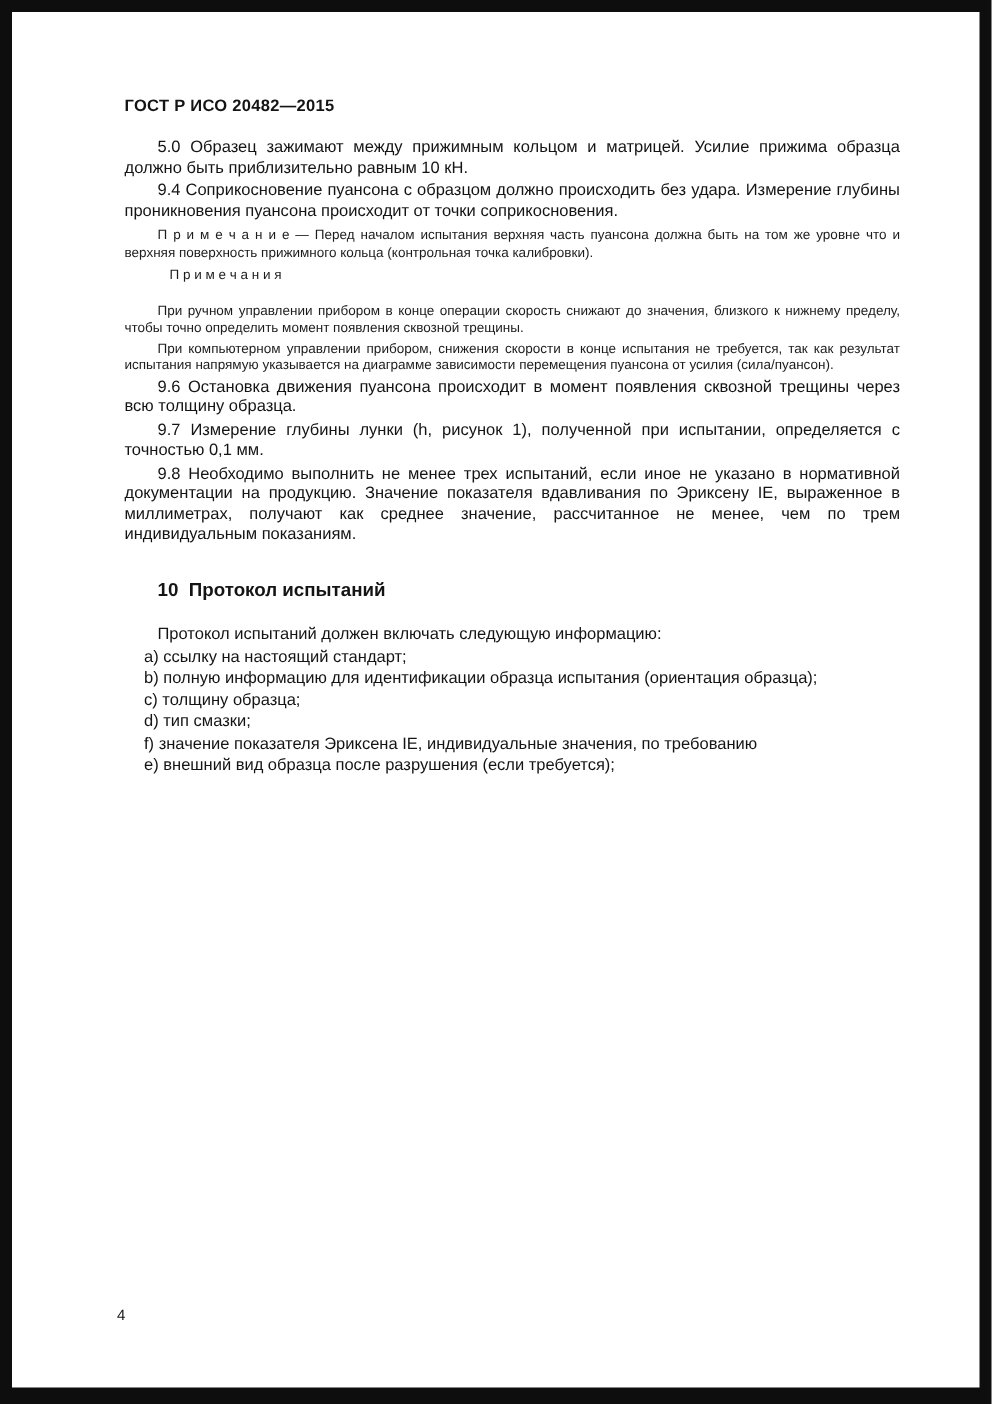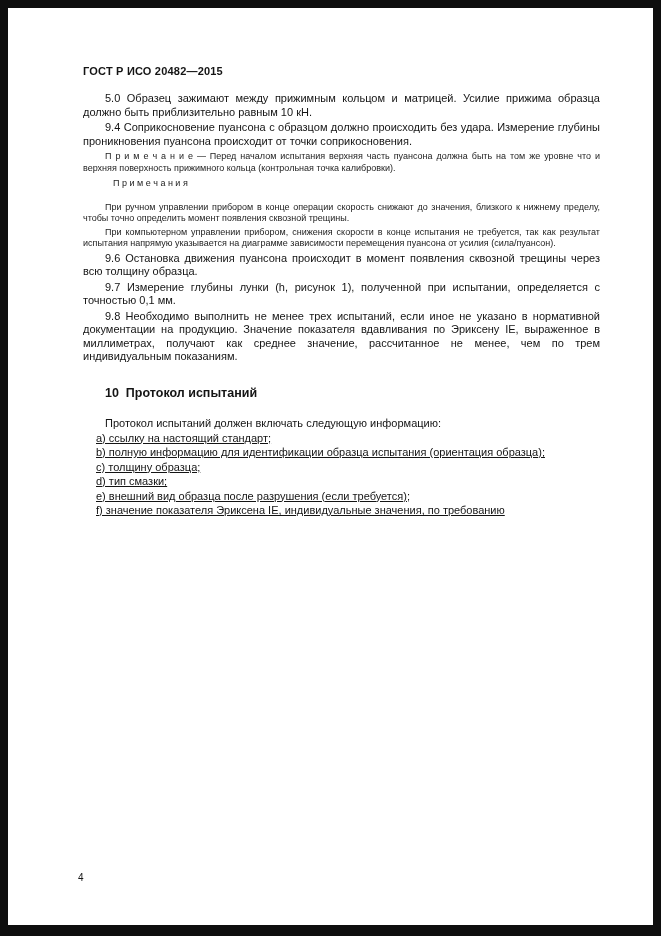--- a/index.html
+++ b/index.html
@@ -69,21 +69,20 @@
     font-size: 11px;
     line-height: 14px;
     text-indent: 22px;
     margin-bottom: 1px;
   }
   p.list-item {
     font-size: 11px;
     line-height: 14px;
     padding-left: 13px;
     margin-bottom: 0.5px;
-    text-decoration: underline;
   }
   .page-number {
     position: absolute;
     left: 70px;
     bottom: 42px;
     font-size: 10px;
   }
 </style>
 </head>
 <body>
@@ -100,17 +99,17 @@
   <p class="body-para">9.6 Остановка движения пуансона происходит в момент появления сквозной трещины через всю толщину образца.</p>
   <p class="body-para">9.7 Измерение глубины лунки (h, рисунок 1), полученной при испытании, определяется с точностью 0,1 мм.</p>
   <p class="body-para">9.8 Необходимо выполнить не менее трех испытаний, если иное не указано в нормативной документации на продукцию. Значение показателя вдавливания по Эриксену IE, выраженное в миллиметрах, получают как среднее значение, рассчитанное не менее, чем по трем индивидуальным показаниям.</p>
 
   <h2 class="section-title">10  Протокол испытаний</h2>
   <p class="intro-para">Протокол испытаний должен включать следующую информацию:</p>
   <p class="list-item">a)  ссылку на настоящий стандарт;</p>
   <p class="list-item">b)  полную информацию для идентификации образца испытания (ориентация образца);</p>
   <p class="list-item">c)  толщину образца;</p>
   <p class="list-item">d)  тип смазки;</p>
+  <p class="list-item">f)  значение показателя Эриксена IE, индивидуальные значения, по требованию</p>
   <p class="list-item">e)  внешний вид образца после разрушения (если требуется);</p>
-  <p class="list-item">f)  значение показателя Эриксена IE, индивидуальные значения, по требованию</p>
 </div>
 
 <div class="page-number">4</div>
 
 </body></html>

